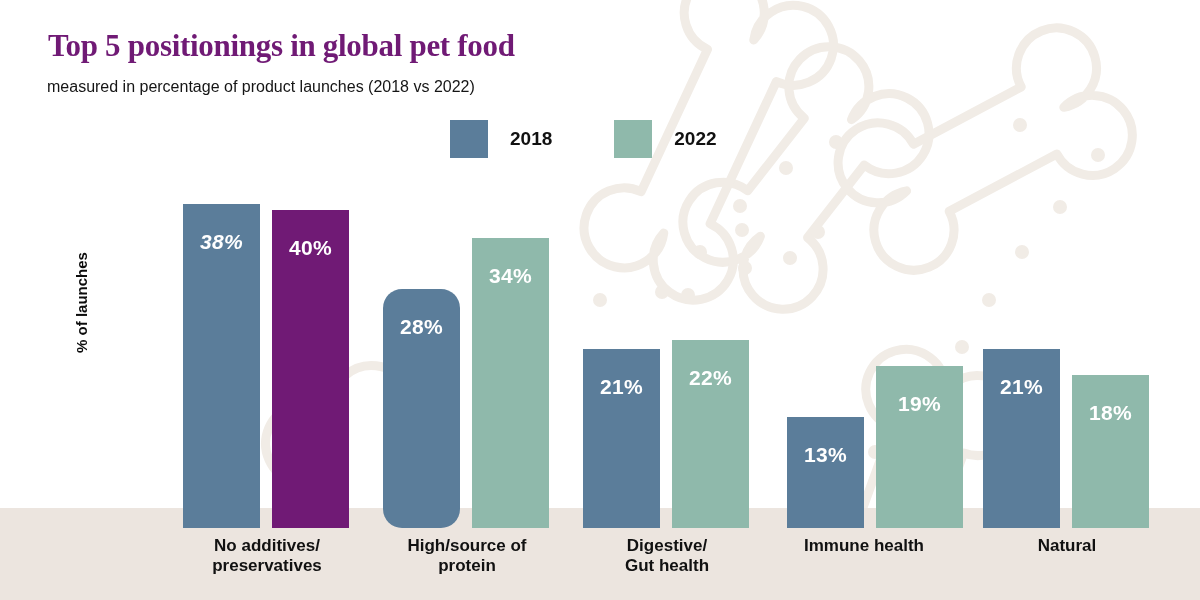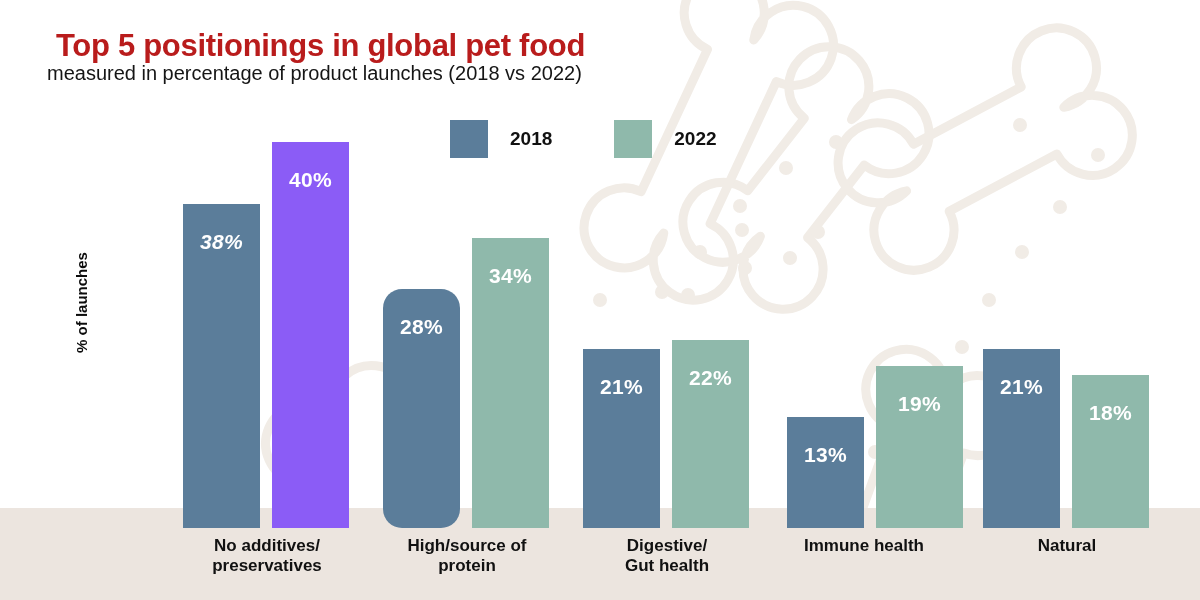--- a/index.html
+++ b/index.html
@@ -37,33 +37,34 @@
     left: 0;
     top: 508px;
     width: 1200px;
     height: 92px;
     background: #ece5df;
   }
 
   
   #title {
     position: absolute;
-    left: 56px;
+    left: 48px;
     top: 28px;
     font-size: 31px;
     font-weight: bold;
-    color: #b91c1c;
+    color: #701a75;
     letter-spacing: -0.3px;
     white-space: nowrap;
+    font-family: Liberation Serif, serif;
   }
   #subtitle {
     position: absolute;
     left: 47px;
-    top: 62px;
-    font-size: 20px;
+    top: 78px;
+    font-size: 16px;
     font-weight: normal;
     color: #151515;
     white-space: nowrap;
   }
 
   
   #legend {
     position: absolute;
     left: 450px;
     top: 120px;
@@ -239,21 +240,21 @@
         <span class="legend-label">2022</span>
       </div>
     </div>
 
   <div id="ylabel">% of launches</div>
 
   <div id="plot">
       <div class="bar" style="left: 183px; width: 77px; height: 323.95px; background: rgb(91, 125, 154); font-style: italic;">
         <div class="bar-value">38%</div>
       </div>
-      <div class="bar" style="left: 272px; width: 77px; height: 386px; background: #8b5cf6;">
+      <div class="bar" style="left: 272px; width: 77px; height: 318px; background: #701a75;">
         <div class="bar-value">40%</div>
       </div>
       <div class="cat-label" style="left: 162px; width: 210px;">
         <div>No additives/</div>
         <div>preservatives</div>
       </div>
       <div class="bar" style="left: 383px; width: 77px; height: 238.7px; background: rgb(91, 125, 154); border-radius: 19px;">
         <div class="bar-value">28%</div>
       </div>
       <div class="bar" style="left: 472px; width: 77px; height: 289.85px; background: rgb(143, 185, 171);">

